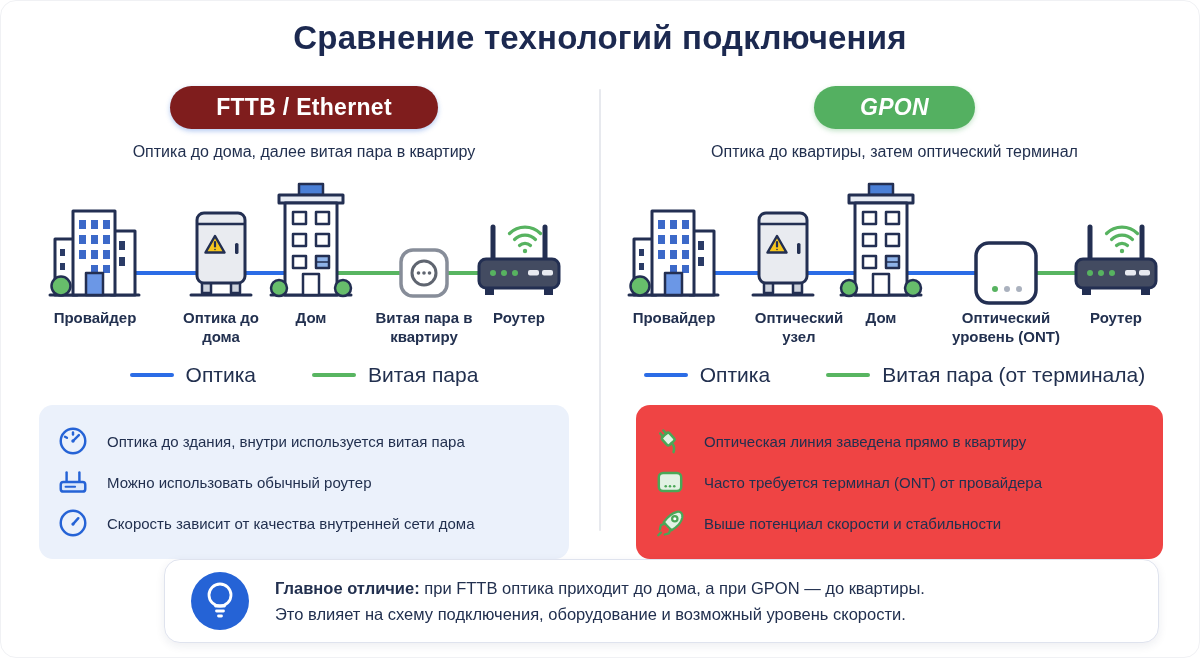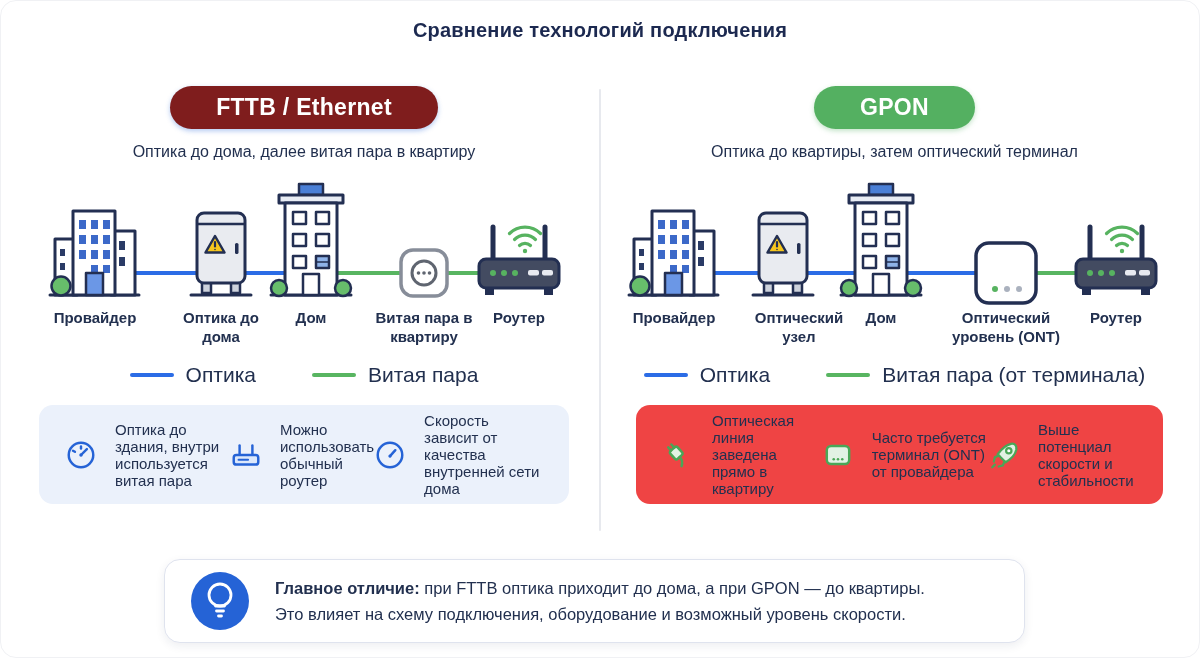--- a/index.html
+++ b/index.html
@@ -1,57 +1,57 @@
 <!DOCTYPE html>
 <html><head>
 <meta charset="utf-8">
 <style>
   * { margin:0; padding:0; box-sizing:border-box; }
   html,body { background:#fff; }
   body { font-family:"Liberation Sans", sans-serif; color:#22304f; }
   .canvas { position:relative; width:1200px; height:658px; background:#ffffff;
             border:1px solid #f0f1f4; border-radius:16px; overflow:hidden; }
 
-  .title { text-align:center; margin-top:18px; font-size:20px; font-weight:700; color:#1c2950; letter-spacing:.2px; }
+  .title { text-align:center; margin-top:18px; font-size:33px; font-weight:700; color:#1c2950; letter-spacing:.2px; }
 
   .cols { position:absolute; top:85px; left:0; width:1200px; display:flex; }
   .col { position:relative; }
   .col.left  { width:530px; margin-left:38px; }
   .col.right { width:537px; margin-left:57px; }
   .divider { position:absolute; left:598px; top:88px; width:2px; height:442px; background:#e7e9ee; border-radius:1px; }
 
   .pillrow { text-align:center; }
   .pill { display:inline-block; padding:8px 46px; border-radius:23px; color:#fff; font-size:23px; font-weight:700; letter-spacing:.3px; }
   .pill.blue  { background:#7f1d1d; box-shadow:0 2px 5px rgba(37,99,214,.35); }
-  .pill.green { background:#54b061; box-shadow:0 2px 5px rgba(84,176,97,.35); }
+  .pill.green { background:#54b061; box-shadow:0 2px 5px rgba(84,176,97,.35);font-style:italic; }
   .subtitle { text-align:center; margin-top:14px; font-size:16px; color:#22304f; }
 
   .diagram { position:relative; height:166px; margin-top:20px; }
   .dline { position:absolute; height:4px; border-radius:2px; top:90px; }
   .dline.blue  { background:#2b6ce6; }
   .dline.green { background:#58b561; }
   .dicon { position:absolute; }
   .dlabel { position:absolute; top:128px; text-align:center; font-size:15px; font-weight:600; color:#22304f; line-height:1.25; }
 
   .legend { display:flex; justify-content:center; gap:56px; margin-top:16px; align-items:center; }
   .legend-item { display:flex; align-items:center; gap:12px; }
   .swatch { width:44px; height:4px; border-radius:2px; }
   .swatch.blue  { background:#2b6ce6; }
   .swatch.green { background:#58b561; }
   .legend-label { font-size:21px; color:#22304f; }
 
-  .featbox { margin-top:18px; border-radius:14px; padding:20px 26px; height:99px;
-             display:flex; flex-direction:row; justify-content:space-between; }
+  .featbox { margin-top:18px; border-radius:14px; padding:20px 18px; height:154px;
+             display:flex; flex-direction:column; justify-content:space-between; }
   .featbox.blue  { background:#ebf1fb; }
   .featbox.green { background:#ef4444;margin-left:10px; }
   .feat { display:flex; align-items:center; gap:18px; }
   .feat .ficon { flex:0 0 32px; height:32px; }
   .feat .ftext { font-size:15px; color:#22304f; }
 
-  .footer { position:absolute; left:163px; top:558px; width:861px; height:84px;
+  .footer { position:absolute; left:163px; top:558px; width:995px; height:84px;
             background:#fff; border:1px solid #dfe3ee; border-radius:16px;
             box-shadow:0 3px 10px rgba(30,42,80,.08);
             display:flex; align-items:center; padding:0 26px; }
   .bulb-circle { flex:0 0 58px; height:58px; border-radius:50%; background:#2563d6;
                  display:flex; align-items:center; justify-content:center; }
   .footer-text { margin-left:26px; font-size:16.5px; line-height:1.6; color:#22304f; }
   .footer-text b { font-weight:700; }
 </style>
 </head>
 <body>

